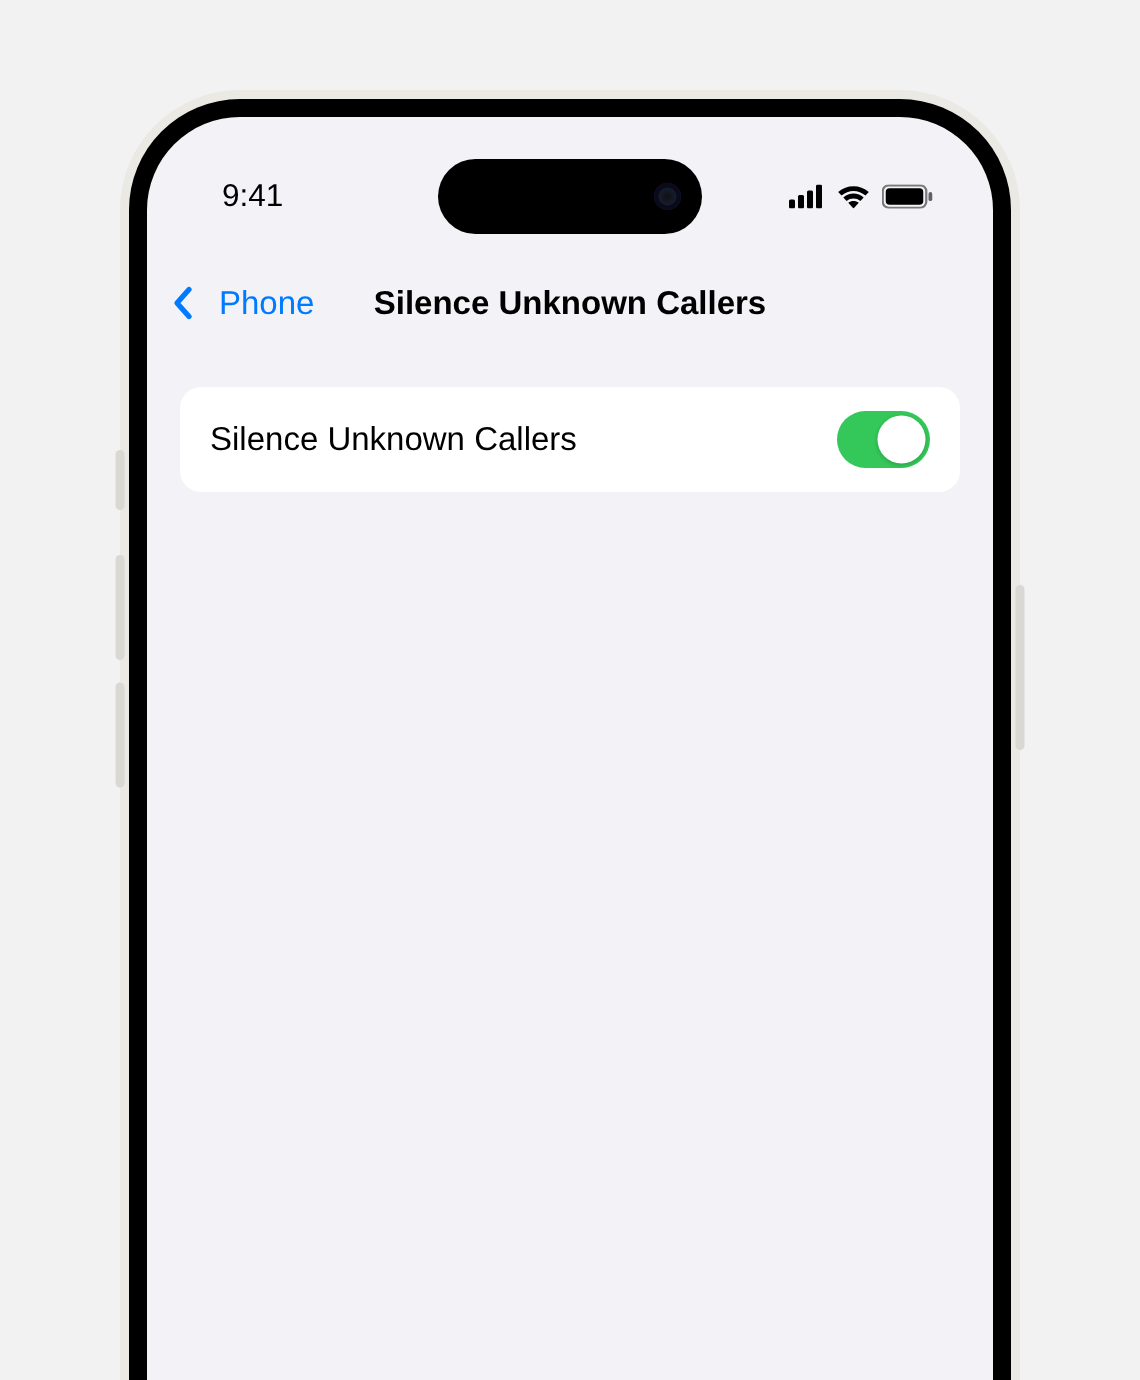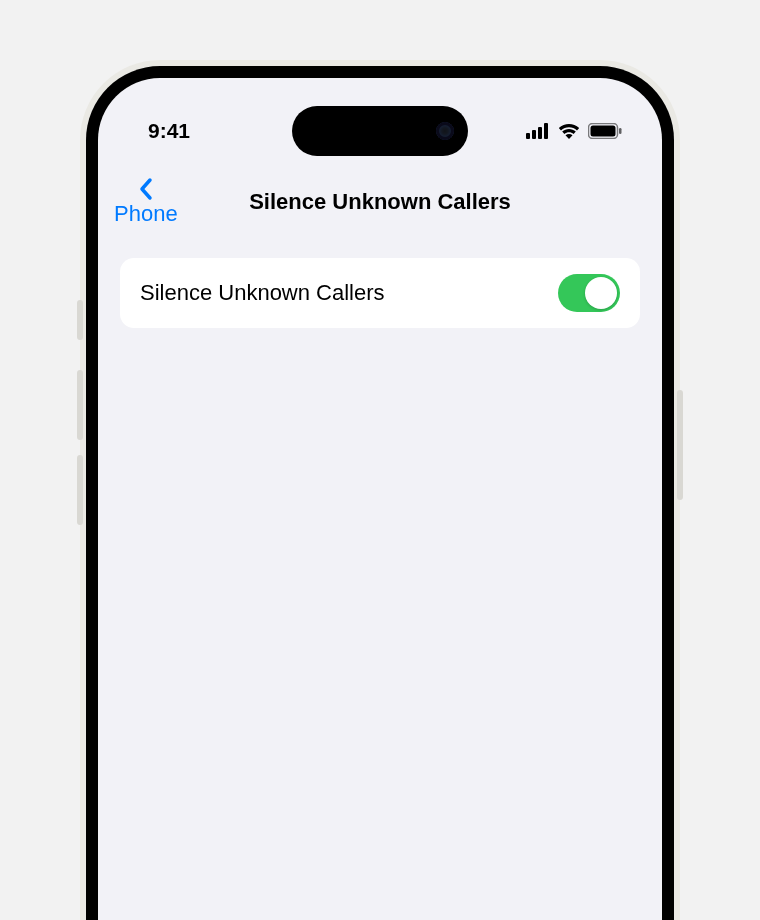--- a/index.html
+++ b/index.html
@@ -77,21 +77,21 @@
   .status-bar {
     position: absolute;
     top: 30px;
     left: 0;
     width: 100%;
     height: 46px;
     display: flex;
     justify-content: space-between;
     align-items: center;
     padding: 0 40px 0 50px;
-    font-weight: 700;
+    font-weight: 400;
     font-size: 21px;
     color: #000;
   }
   .status-right {
     display: flex;
     align-items: center;
     gap: 8px;
   }
   .status-right svg { display: block; }
 
@@ -104,24 +104,23 @@
     display: flex;
     align-items: center;
     padding: 0 14px;
     height: 48px;
   }
   .back-btn {
     display: flex;
     align-items: center;
     color: #007aff;
     font-size: 22px;
-    gap: 0;
+    gap: 16px;
     position: absolute;
     left: 16px;
-    flex-direction: column;
   }
   .back-btn svg { display: block; }
   .nav-title {
     flex: 1;
     text-align: center;
     font-weight: 600;
     font-size: 22px;
     color: #000;
   }
 

